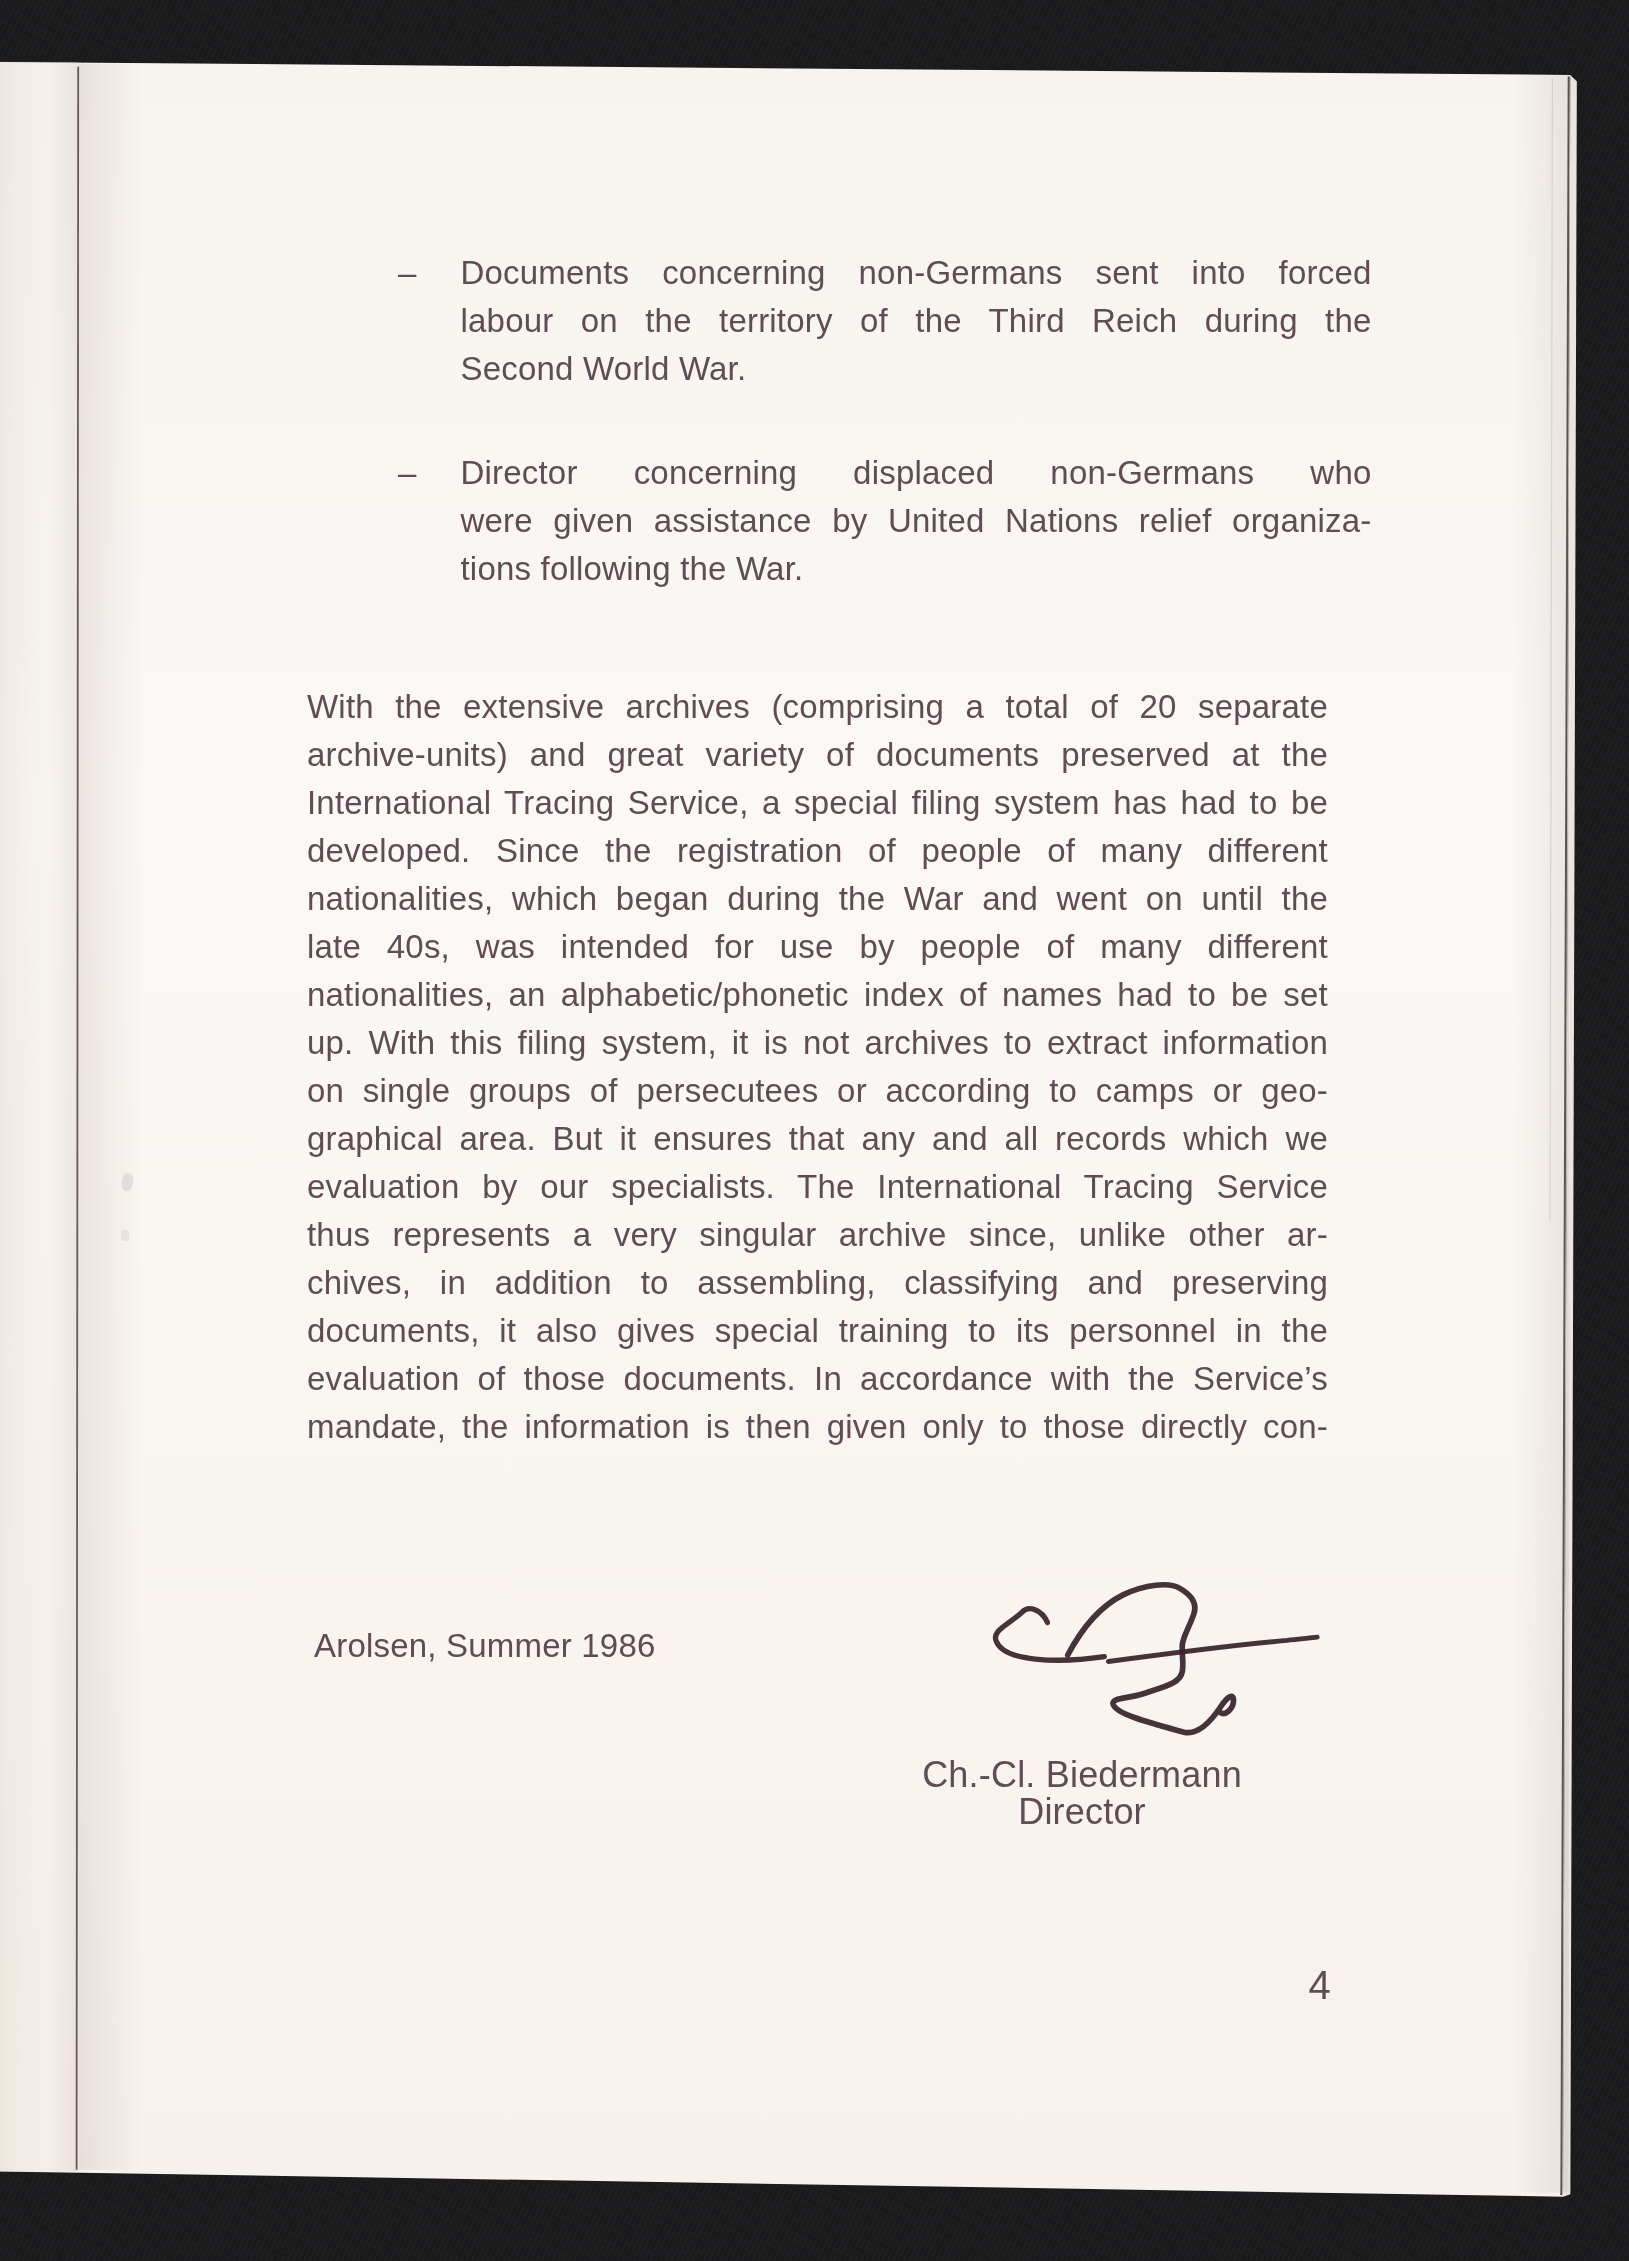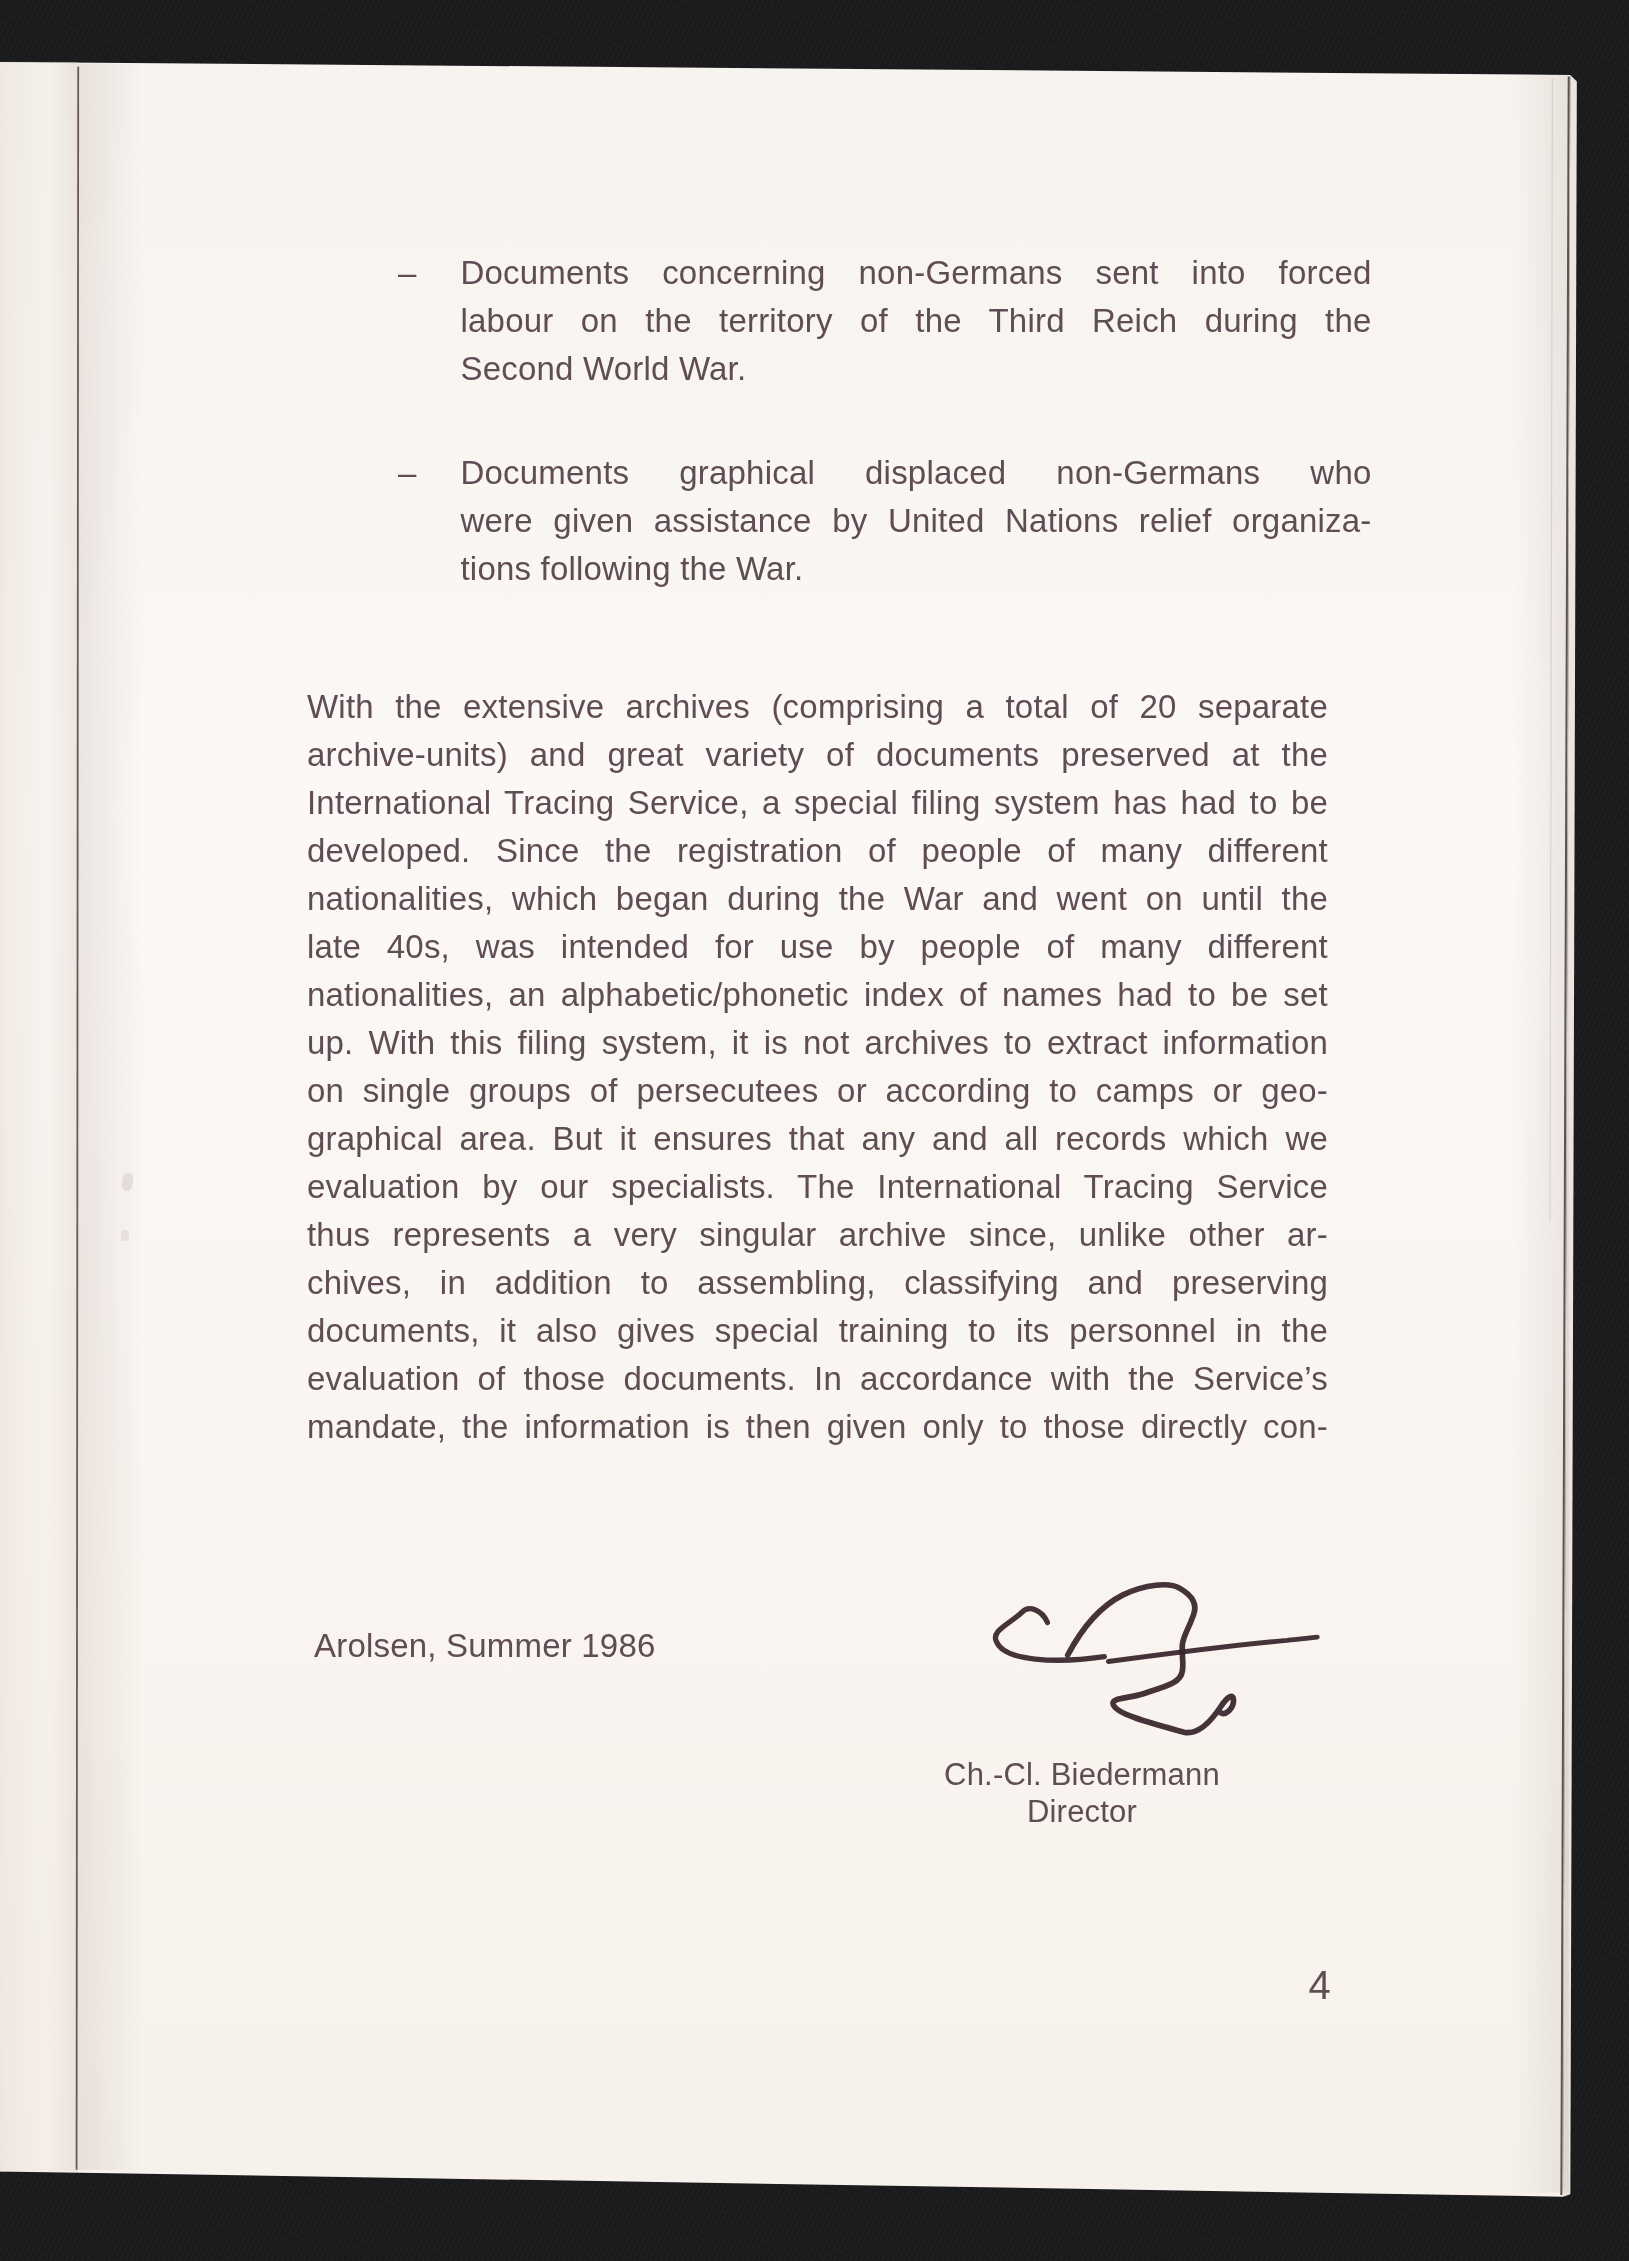--- a/index.html
+++ b/index.html
@@ -59,21 +59,21 @@
     position: absolute; left: 314px; top: 1622px;
     color: var(--ink); font-size: 33px; line-height: 48px; letter-spacing: 0.2px;
   }
 
   svg.sig { position: absolute; left: 937px; top: 1564px; }
   .sigstroke { stroke: var(--signature-ink); fill: none; stroke-linecap: round; stroke-linejoin: round; opacity: 0.93; }
 
   .sigblock {
     position: absolute; left: 919px; top: 1756px; width: 326px;
     text-align: center; color: var(--ink);
-    font-size: 31px; line-height: 37px; letter-spacing: 0.2px;
+    font-size: 36px; line-height: 37px; letter-spacing: 0.2px;
   }
 
   .pageno {
     position: absolute; left: 1300px; top: 1962px; width: 39px;
     text-align: center; color: var(--ink); font-size: 40px; line-height: 46px;
   }
 
   .smudge { position: absolute; border-radius: 40%; }
   .s1 { left: 122px; top: 1173px; width: 11.4px; height: 18px; background: rgba(110,85,95,0.13); transform: rotate(8deg); }
   .s2 { left: 121px; top: 1230px; width: 8.1px; height: 10.6px; background: rgba(110,85,95,0.10); }
@@ -120,21 +120,21 @@
     <div class="bullet-lines">
       <div class="tline just">Documents concerning non-Germans sent into forced</div>
       <div class="tline just">labour on the territory of the Third Reich during the</div>
       <div class="tline">Second World War.</div>
     </div>
   </section>
 
   <section class="bullet bullet-2">
     <span class="marker">–</span>
     <div class="bullet-lines">
-      <div class="tline just">Documents graphical displaced non-Germans who</div>
+      <div class="tline just">Director concerning displaced non-Germans who</div>
       <div class="tline just">were given assistance by United Nations relief organiza-</div>
       <div class="tline">tions following the War.</div>
     </div>
   </section>
 
   <section class="paragraph">
     <div class="tline just">With the extensive archives (comprising a total of 20 separate</div>
     <div class="tline just">archive-units) and great variety of documents preserved at the</div>
     <div class="tline just">International Tracing Service, a special filing system has had to be</div>
     <div class="tline just">developed. Since the registration of people of many different</div>

